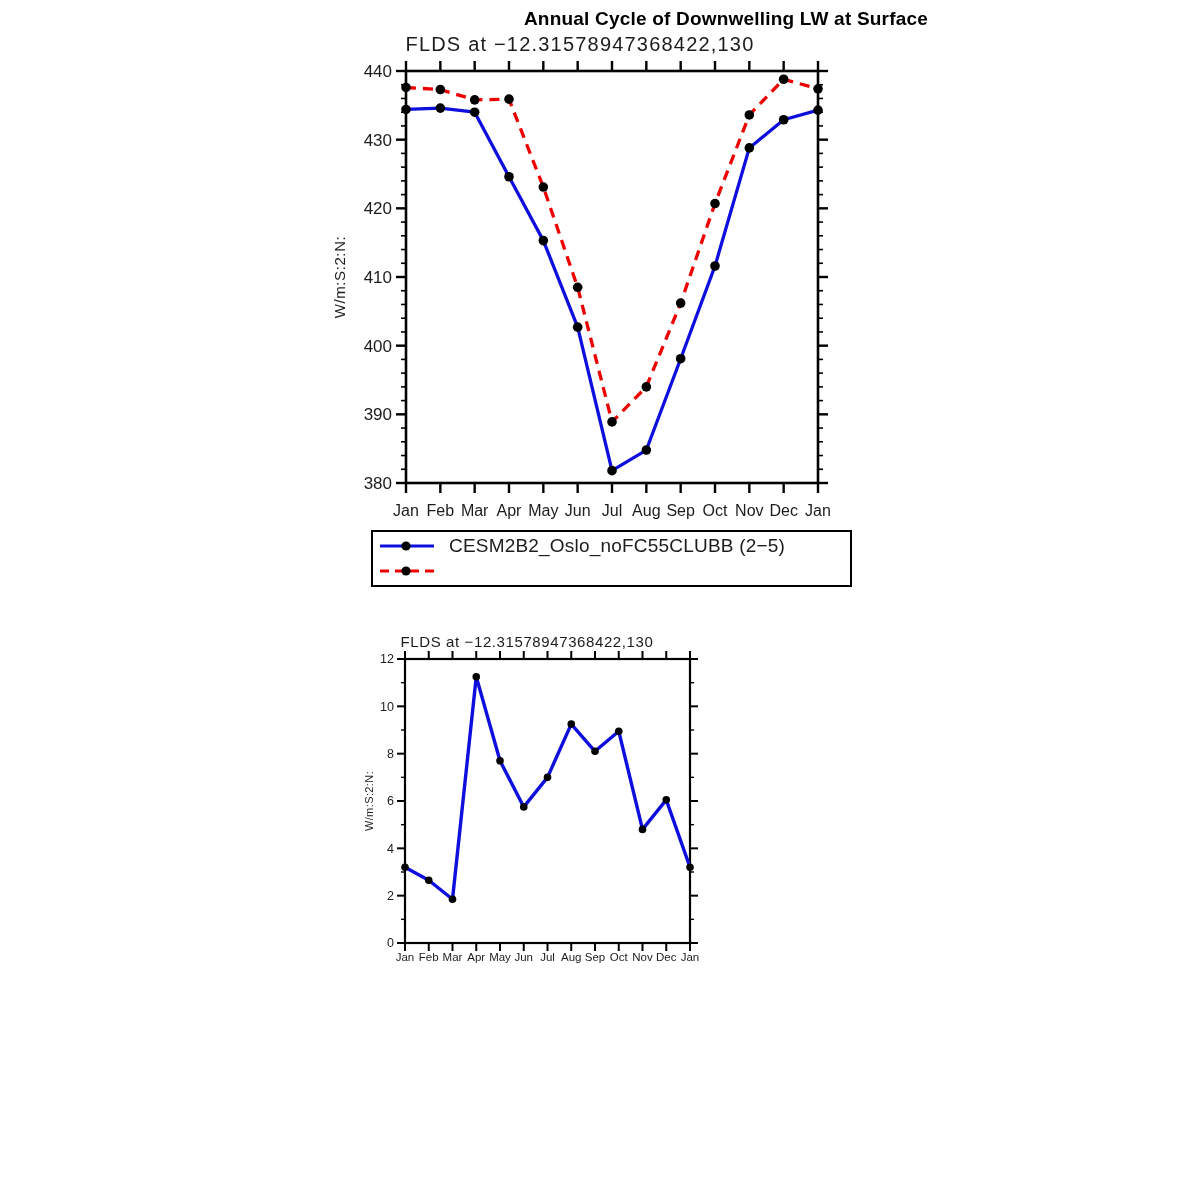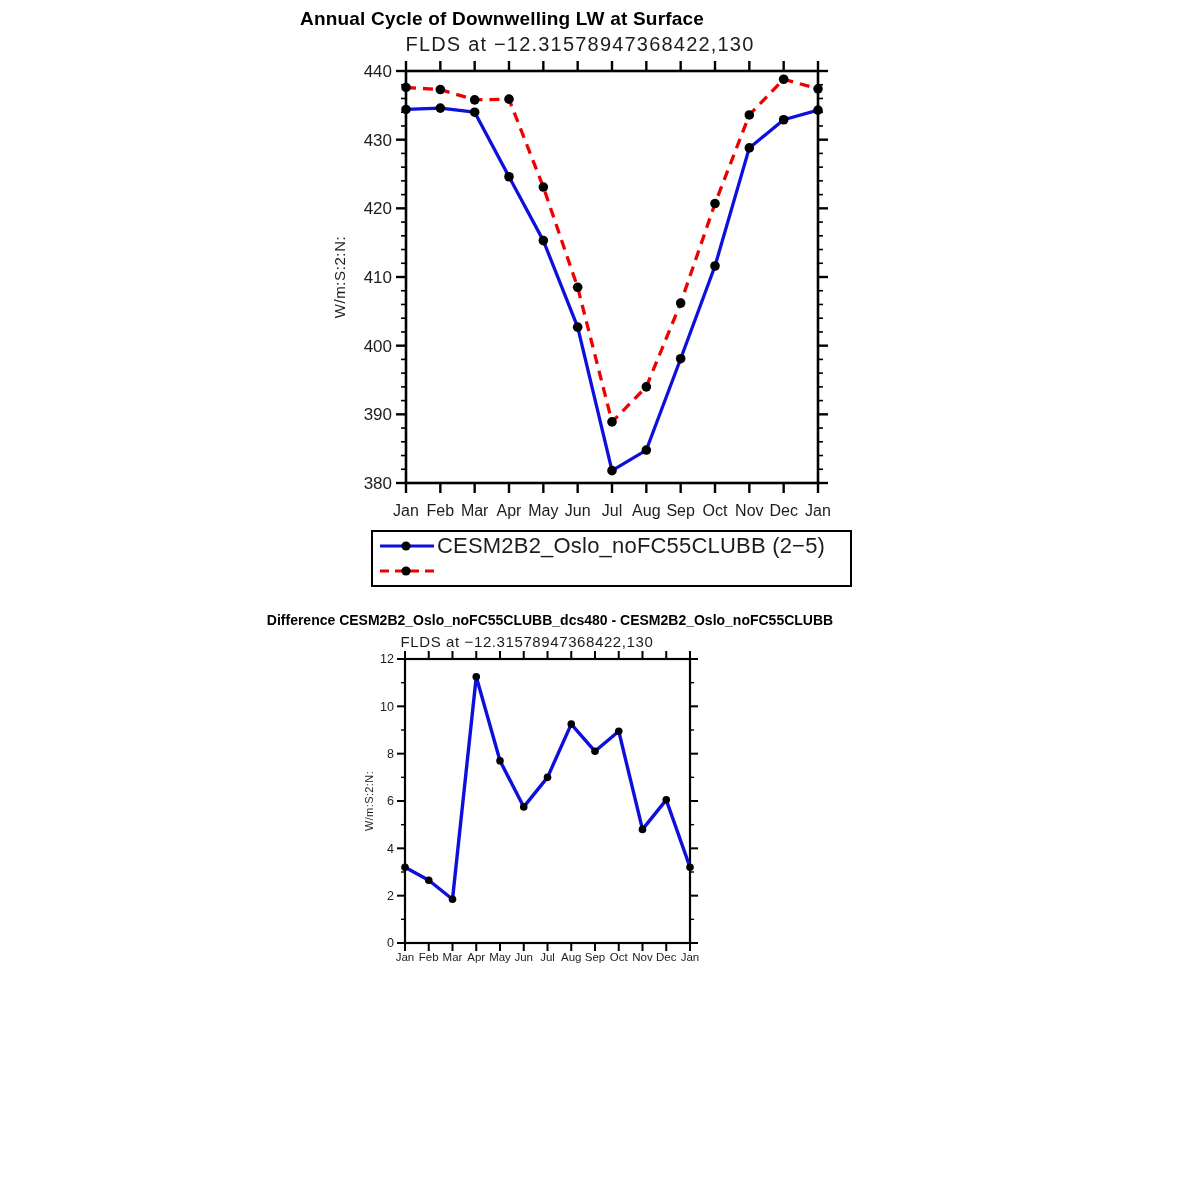--- a/index.html
+++ b/index.html
@@ -1,30 +1,30 @@
 <!DOCTYPE html>
 <html><head>
 <meta charset="utf-8">
 <style>
   html,body{margin:0;padding:0;background:#fff;}
   .page{position:relative;width:1183px;height:1183px;background:#ffffff;overflow:hidden;
         font-family:"Liberation Sans", sans-serif;color:#000;}
   .abs{position:absolute;}
   #chart-svg{position:absolute;left:0;top:0;}
-  .t1-title{left:300px;top:8px;width:628px;text-align:left;font-size:19px;font-weight:bold;letter-spacing:.2px;}
+  .t1-title{left:300px;top:8px;width:628px;text-align:right;font-size:19px;font-weight:bold;letter-spacing:.2px;}
   .t1-sub{left:300px;top:33px;width:560px;text-align:center;font-size:20px;letter-spacing:1.2px;color:#1c1c1c;}
   .t1-ylab{left:339px;top:277px;transform:translate(-50%,-50%) rotate(-90deg);font-size:15px;letter-spacing:.6px;color:#1c1c1c;white-space:nowrap;}
   .t2-title{left:250px;top:612px;width:600px;text-align:center;font-size:14px;font-weight:bold;}
   .t2-sub{left:250px;top:633px;width:554px;text-align:center;font-size:15px;letter-spacing:.6px;color:#1c1c1c;}
   .t2-ylab{left:369px;top:801px;transform:translate(-50%,-50%) rotate(-90deg);font-size:11px;letter-spacing:.4px;color:#1c1c1c;white-space:nowrap;}
   .legend{left:371px;top:530px;width:481px;height:57px;border:2px solid #000;box-sizing:border-box;
           display:flex;flex-direction:column;justify-content:space-evenly;background:#fff;}
   .legend-row{display:flex;align-items:center;height:24px;}
   .legend-row svg{flex:0 0 auto;margin-left:5px;}
-  .legend-label{font-size:22px;letter-spacing:.2px;white-space:nowrap;margin-left:1px;color:#1c1c1c;}
+  .legend-label{font-size:19px;letter-spacing:.2px;white-space:nowrap;margin-left:13px;color:#1c1c1c;}
   svg text{font-family:"Liberation Sans", sans-serif;fill:#1c1c1c;}
 </style>
 </head>
 <body>
 
 <div class="page">
 
   <svg id="chart-svg" width="1183" height="1183">
       <g>
         <rect x="406" y="71" width="412" height="412" fill="none" stroke="#000" stroke-width="2.6"></rect>
@@ -279,17 +279,16 @@
       <span class="legend-label">CESM2B2_Oslo_noFC55CLUBB (2−5)</span>
     </div>
     <div class="legend-row">
       <svg width="58" height="14">
         <line x1="2" y1="7" x2="56" y2="7" stroke="#ee0000" stroke-width="3.2" stroke-dasharray="9,6"></line>
         <circle cx="28" cy="7" r="4.6" fill="#000"></circle>
       </svg>
     </div>
   </div>
 
-  <div class="abs t2-title">Difference CESM2B2_Oslo_noFC55CLUBB_dcs480 - CESM2B2_Oslo_noFC55CLUBB</div>
   <div class="abs t2-sub">FLDS at −12.31578947368422,130</div>
   <div class="abs t2-ylab">W/m:S:2:N:</div>
 
 </div>
 
 </body></html>

